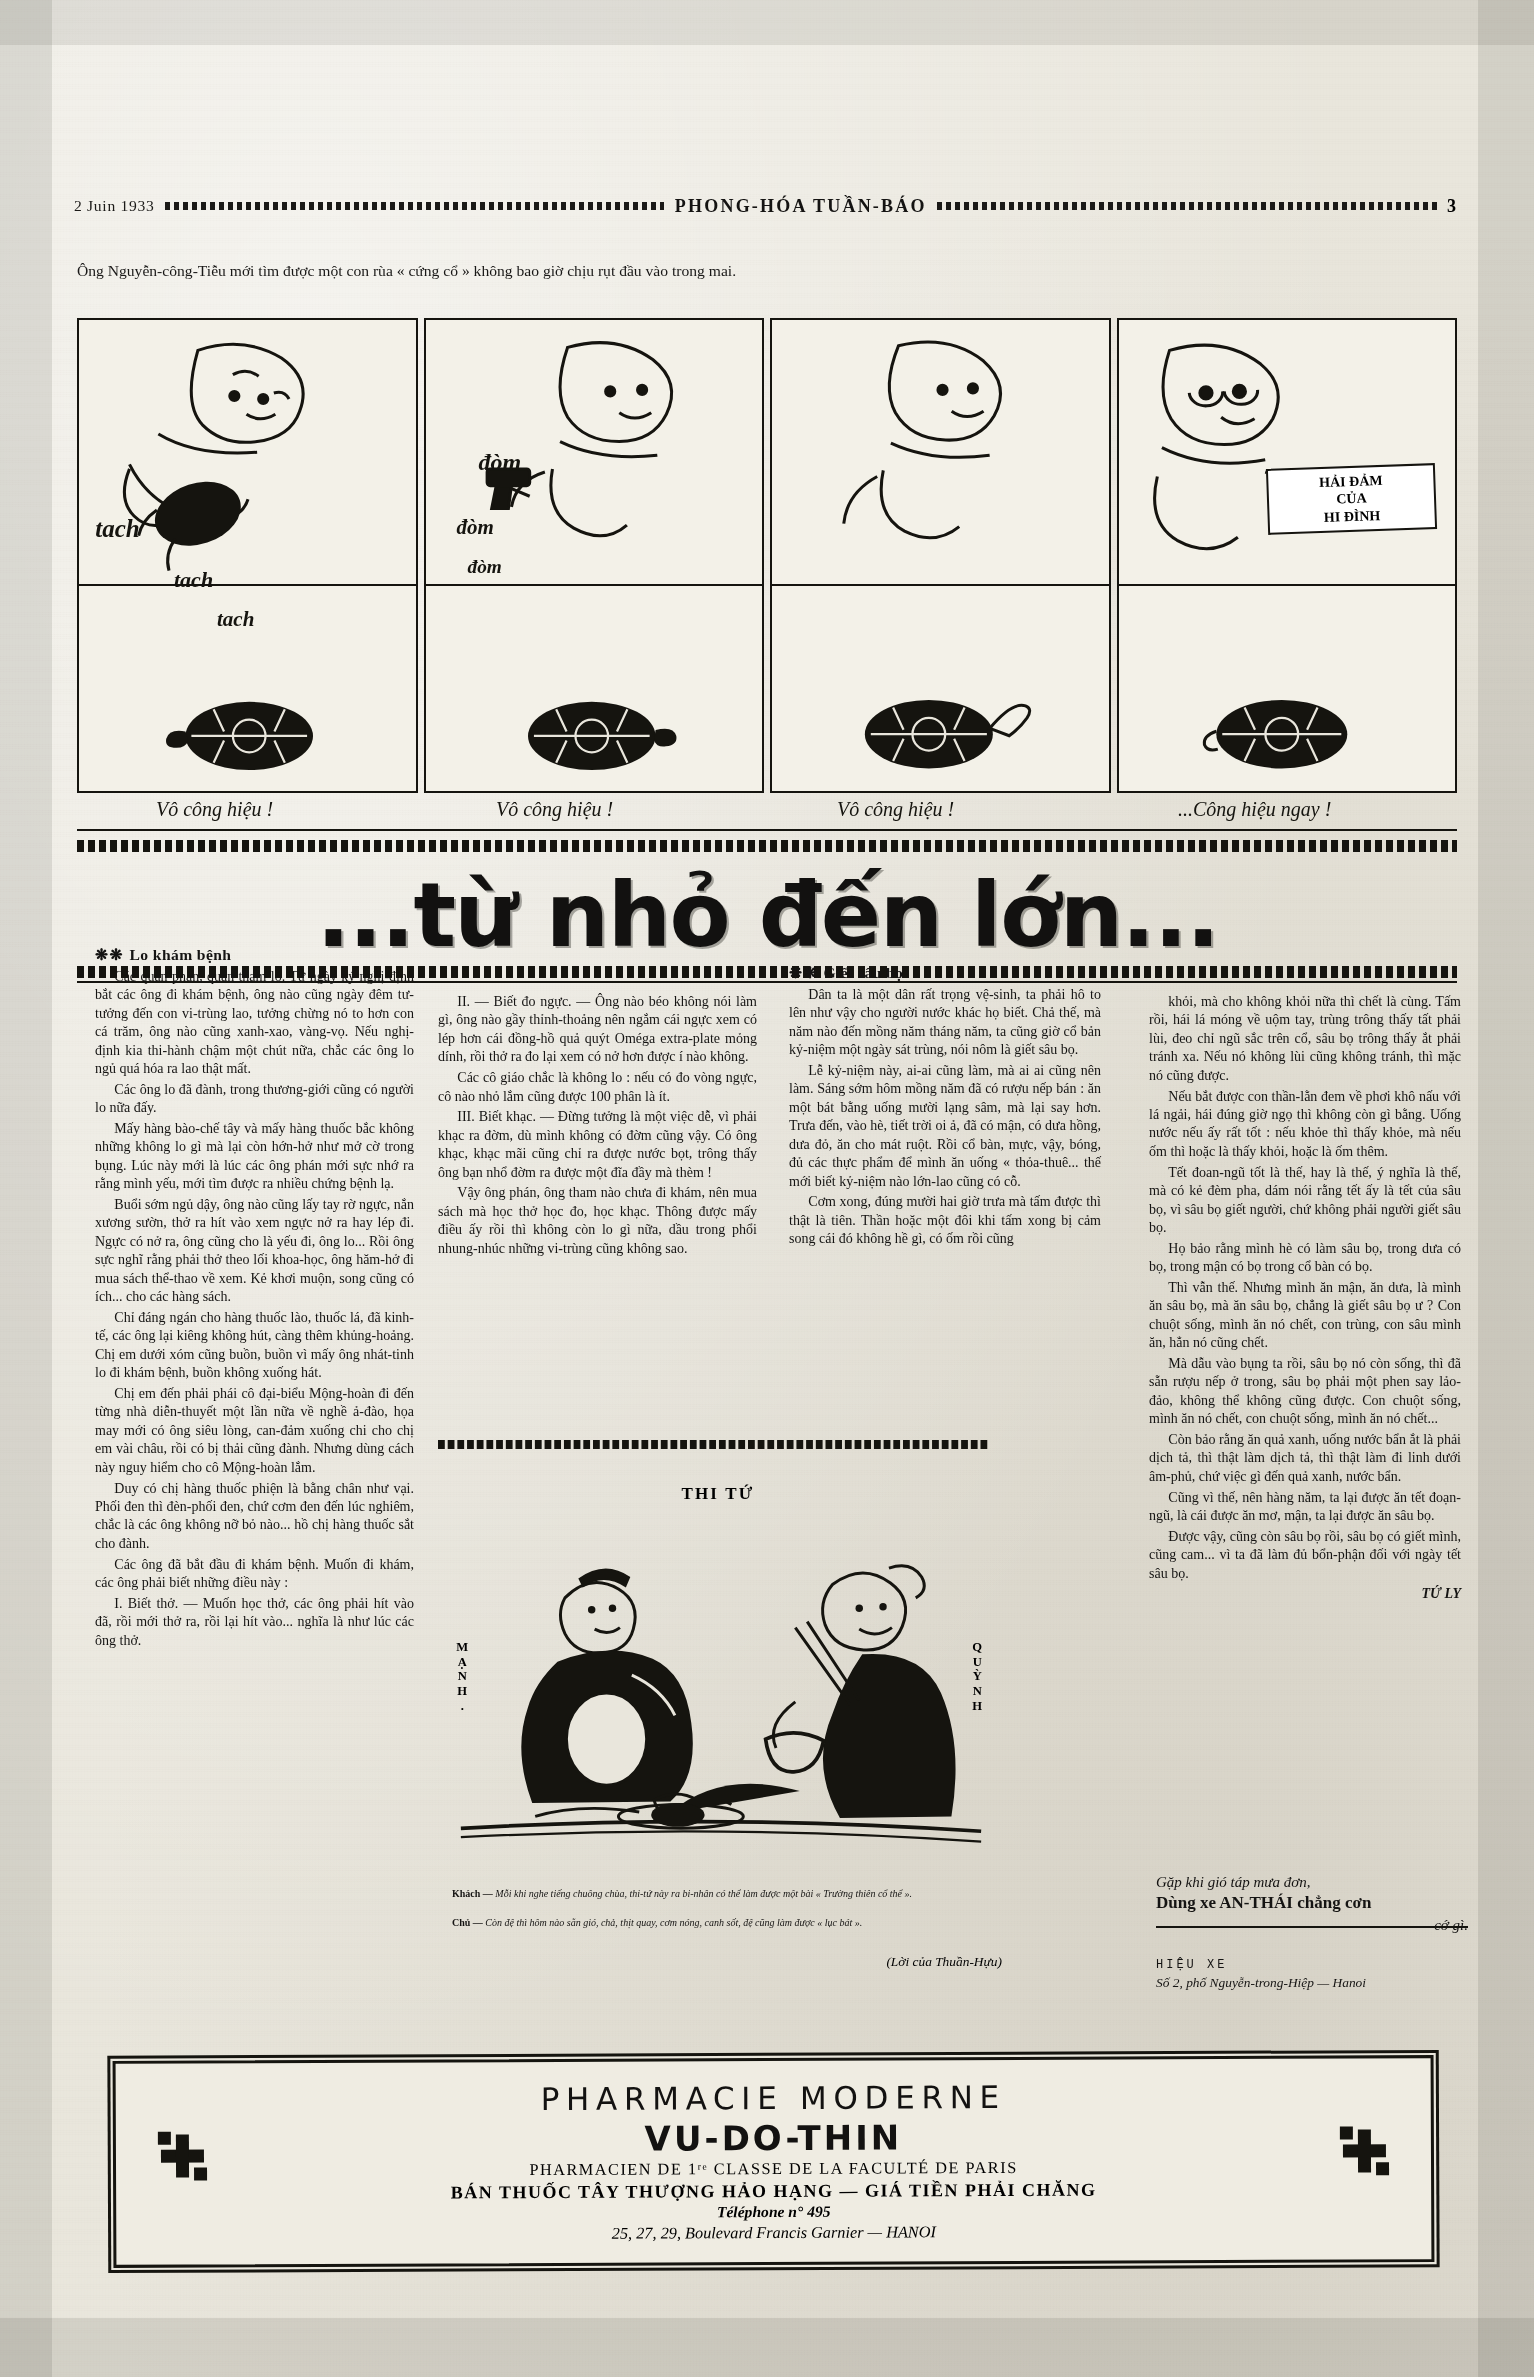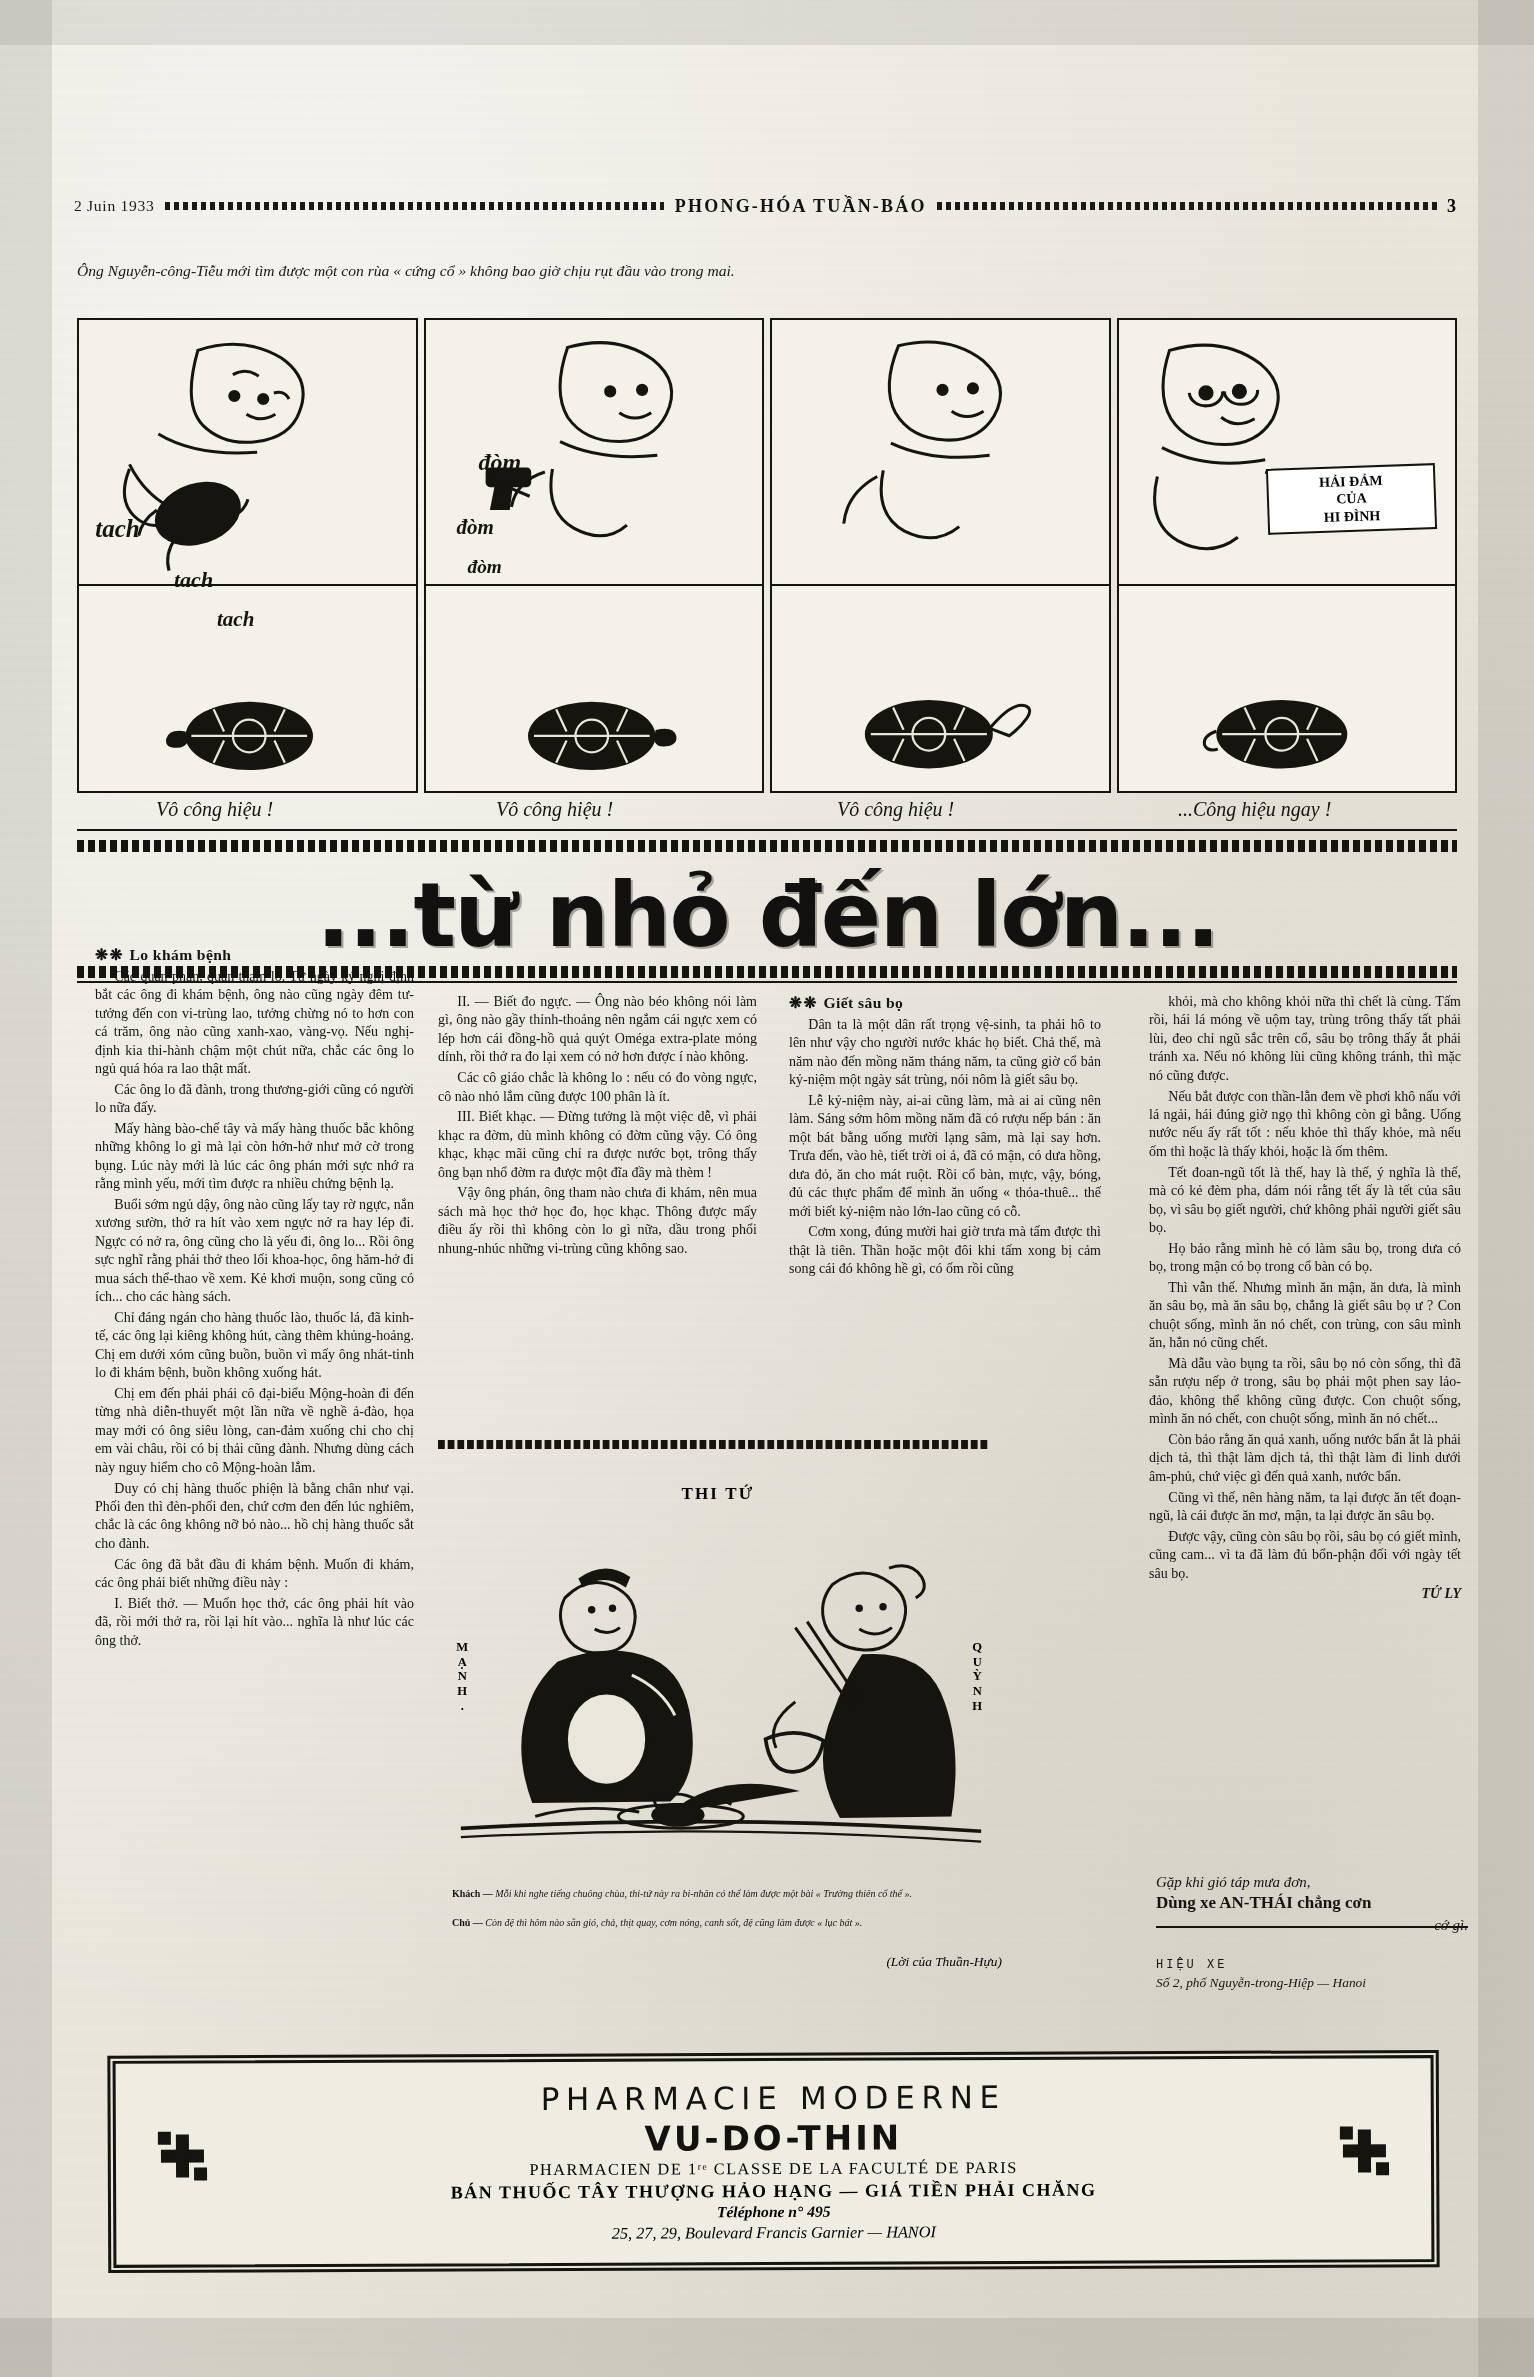--- a/index.html
+++ b/index.html
@@ -30,21 +30,21 @@
   .mast-date{font-family:"Liberation Serif",serif;font-size:15.6px;letter-spacing:0.7px;white-space:nowrap;color:#1b1a18;}
   .mast-rule{flex:1 1 auto;height:8.2px;
     background-image:repeating-linear-gradient(90deg,#1b1a18 0 5.2px,transparent 5.2px 9px);
     background-size:9px 8.2px;}
   .mast-title{font-size:18px;letter-spacing:2.2px;font-weight:bold;white-space:nowrap;color:#141312;}
   .mast-page{font-size:18px;font-weight:bold;}
 
   
   .comic-lead{
     position:absolute;left:77px;top:262px;width:1382px;
-    font-style:italic;font-size:15.6px;color:#191817;
+    font-size:15.6px;color:#191817;
   }
   .comic-title{
     position:absolute;left:0;top:284px;width:1535px;text-align:center;
     font-size:22px;font-weight:bold;letter-spacing:2.2px;color:#131211;
   }
   .comic-strip{
     position:absolute;left:77px;top:318px;width:1380px;height:475px;
     display:flex;gap:6px;
   }
   .frame{
@@ -323,21 +323,21 @@
 
   <div class="col" style="left:438px;top:993px;width:319px;">
     <p>II. — Biết đo ngực. — Ông nào béo không nói làm gì, ông nào gầy thỉnh-thoảng nên ngắm cái ngực xem có lép hơn cái đồng-hồ quả quýt Oméga extra-plate mỏng dính, rồi thở ra đo lại xem có nở hơn được í nào không.</p>
     <p>Các cô giáo chắc là không lo : nếu có đo vòng ngực, cô nào nhỏ lắm cũng được 100 phân là ít.</p>
     <p>III. Biết khạc. — Đừng tưởng là một việc dễ, vì phải khạc ra đờm, dù mình không có đờm cũng vậy. Có ông khạc, khạc mãi cũng chỉ ra được nước bọt, trông thấy ông bạn nhổ đờm ra được một đĩa đầy mà thèm !</p>
     <p>Vậy ông phán, ông tham nào chưa đi khám, nên mua sách mà học thở học đo, học khạc. Thông được mấy điều ấy rồi thì không còn lo gì nữa, dầu trong phổi nhung-nhúc những vi-trùng cũng không sao.</p>
   </div>
 
   <div class="orn-rule" style="left:438px;top:1440px;width:550px;height:9px;background-size:9.7px 9px;"></div>
 
-  <div class="col" style="left:789px;top:993px;width:312px;">
+  <div class="col" style="left:789px;top:963px;width:312px;">
     <p class="sec-head"><span class="bull">❋❋ </span><span>Giết sâu bọ</span></p>
     <p>Dân ta là một dân rất trọng vệ-sinh, ta phải hô to lên như vậy cho người nước khác họ biết. Chả thế, mà năm nào đến mồng năm tháng năm, ta cũng giờ cổ bản kỷ-niệm một ngày sát trùng, nói nôm là giết sâu bọ.</p>
     <p>Lễ kỷ-niệm này, ai-ai cũng làm, mà ai ai cũng nên làm. Sáng sớm hôm mồng năm đã có rượu nếp bán : ăn một bát bằng uống mười lạng sâm, mà lại say hơn. Trưa đến, vào hè, tiết trời oi ả, đã có mận, có dưa hồng, dưa đỏ, ăn cho mát ruột. Rồi cổ bàn, mực, vậy, bóng, đủ các thực phẩm để mình ăn uống « thỏa-thuê... thế mới biết kỷ-niệm nào lớn-lao cũng có cỗ.</p>
     <p>Cơm xong, đúng mười hai giờ trưa mà tấm được thì thật là tiên. Thần hoặc một đôi khi tấm xong bị cảm song cái đó không hề gì, có ốm rồi cũng</p>
   </div>
 
   <div class="col" style="left:1149px;top:993px;width:312px;">
     <p>khỏi, mà cho không khỏi nữa thì chết là cùng. Tấm rồi, hái lá móng về uộm tay, trùng trông thấy tất phải lùi, đeo chỉ ngũ sắc trên cổ, sâu bọ trông thấy ắt phải tránh xa. Nếu nó không lùi cũng không tránh, thì mặc nó cũng được.</p>
     <p>Nếu bắt được con thần-lằn đem về phơi khô nấu với lá ngải, hái đúng giờ ngọ thì không còn gì bằng. Uống nước nếu ấy rất tốt : nếu khỏe thì thấy khỏe, mà nếu ốm thì hoặc là thấy khỏi, hoặc là ốm thêm.</p>
     <p>Tết đoan-ngũ tốt là thế, hay là thế, ý nghĩa là thế, mà có kẻ đèm pha, dám nói rằng tết ấy là tết của sâu bọ, vì sâu bọ giết người, chứ không phải người giết sâu bọ.</p>

